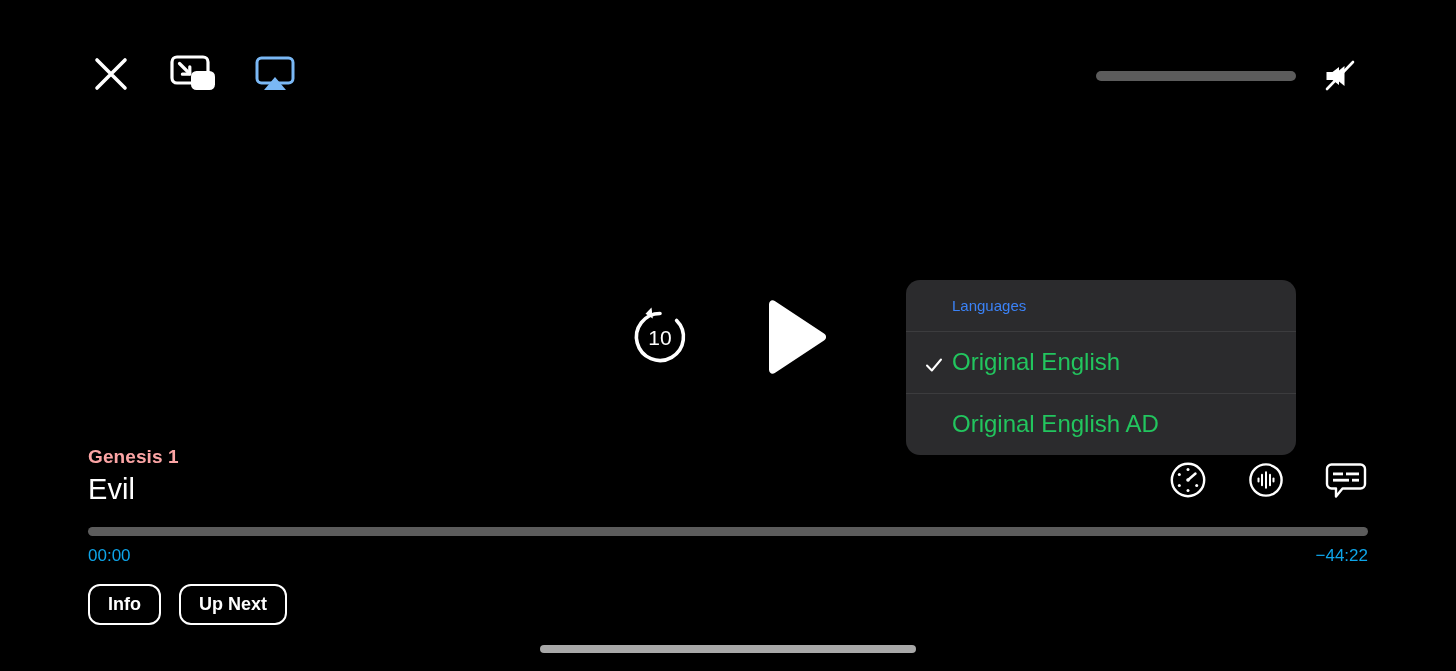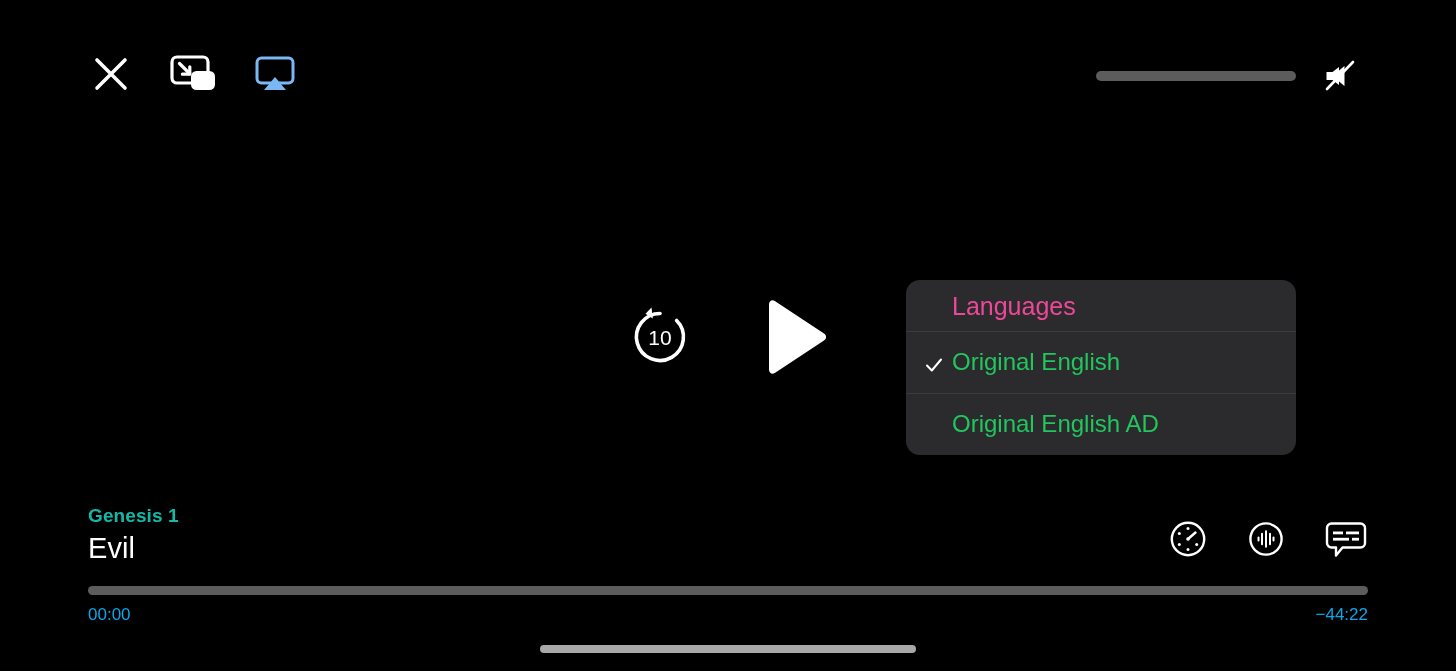--- a/index.html
+++ b/index.html
@@ -98,21 +98,21 @@
     right: 88px;
     bottom: 46px;
   }
   .meta-row {
     display: flex;
     align-items: flex-end;
     justify-content: space-between;
   }
   .title-block { padding-bottom: 2px; }
   .subtitle-text {
-    color: #14b8a6;
+    color: #fca5a5;
     font-size: 19px;
     font-weight: bold;
     line-height: 24px;
     letter-spacing: 0.1px;
   }
   .title-text {
     color: #ffffff;
     font-size: 29px;
     font-weight: normal;
     line-height: 36px;
@@ -176,22 +176,22 @@
   .languages-menu {
     position: absolute;
     left: 906px;
     top: 280px;
     width: 390px;
     background: #2b2b2d;
     border-radius: 14px;
     overflow: hidden;
   }
   .menu-header {
-    color: #ec4899;
-    font-size: 25px;
+    color: #3b82f6;
+    font-size: 15px;
     line-height: 22px;
     padding: 15px 0 14px 46px;
   }
   .menu-sep {
     height: 1px;
     background: #3c3c3e;
   }
   .menu-item {
     position: relative;
     color: #22c55e;
@@ -374,18 +374,22 @@
     <div class="scrubber-wrap">
       <div class="scrubber">
         <div class="played" style="width: 0%;"></div>
       </div>
       <div class="time-row">
         <span>00:00</span>
         <span>−44:22</span>
       </div>
     </div>
 
+    <div class="pill-row">
+      <button class="pill">Info</button>
+      <button class="pill">Up Next</button>
+    </div>
 
   </div>
 
   <div class="home-indicator"></div>
 
 </div>
 
 </body></html>

